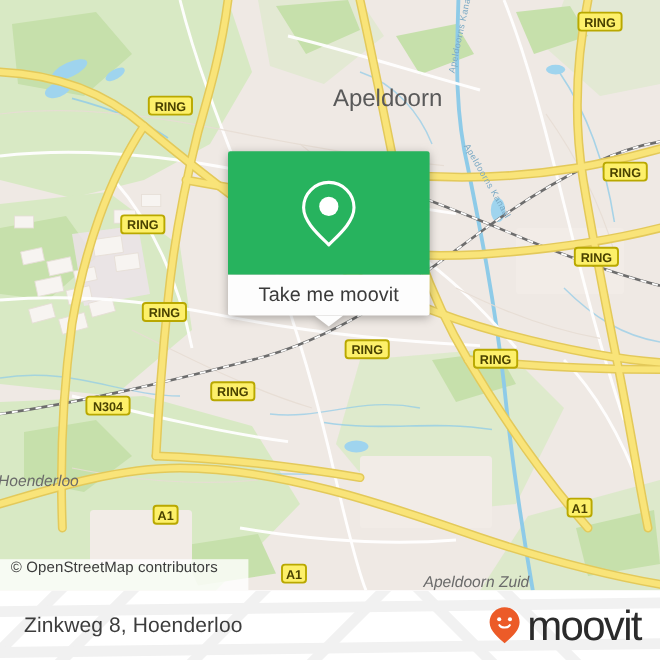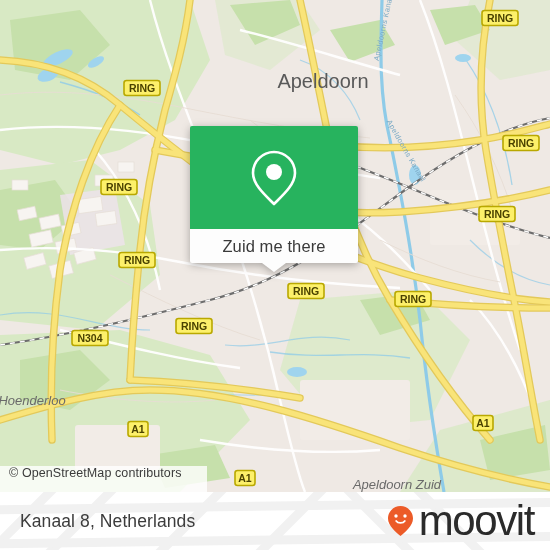--- a/index.html
+++ b/index.html
@@ -28,21 +28,21 @@
                 width:0;height:0;border-left:12px solid transparent;
                 border-right:12px solid transparent;border-top:9px solid #fdfdfd;}
 
   
   .footer{position:absolute;left:0;top:492px;width:550px;height:58px;background:#ffffff;overflow:hidden;}
   .footer-watermark{position:absolute;left:0;top:0;width:550px;height:58px;}
   .footer-addr{position:absolute;left:20px;top:0;height:58px;display:flex;align-items:center;}
   .footer-addr span{font-size:17.5px;color:#3c3c3c;letter-spacing:.1px;}
   .brand{position:absolute;right:16px;top:0;height:58px;display:flex;align-items:center;gap:5px;}
   .brand-pin{width:27px;height:32px;display:block;}
-  .brand-text{font-size:42px;color:#2b2b2b;letter-spacing:-1.4px;line-height:1;font-weight:400;}
+  .brand-text{font-size:35px;color:#2b2b2b;letter-spacing:-1.4px;line-height:1;font-weight:400;}
 </style>
 </head>
 <body>
 
 <div id="app">
 
   <div class="map">
     <svg class="map-svg" viewBox="0 0 550 492">
       <defs>
         <pattern id="hatch" width="8" height="8" patternTransform="rotate(35)" patternUnits="userSpaceOnUse">
@@ -247,42 +247,42 @@
     </div>
 
     <div class="callout">
       <div class="callout-top">
         <svg class="pin-icon" viewBox="0 0 52 58">
           <path d="M26 3 C14.4 3 5 12.4 5 24 C5 36 18 47 26 55 C34 47 47 36 47 24 C47 12.4 37.6 3 26 3 Z" fill="none" stroke="#ffffff" stroke-width="2.6" stroke-linejoin="round"></path>
           <circle cx="26" cy="23" r="8" fill="#ffffff"></circle>
         </svg>
       </div>
       <div class="callout-bottom">
-        <span>Zuid me there</span>
+        <span>Take me moovit</span>
       </div>
       <div class="callout-tail"></div>
     </div>
   </div>
 
   <div class="footer">
     <svg class="footer-watermark" viewBox="0 0 550 58">
       <g stroke="#f1f1f1" stroke-width="9" fill="none">
         <path d="M-20,70 L70,-20"></path>
         <path d="M40,70 L130,-20"></path>
         <path d="M150,70 L240,-20"></path>
         <path d="M250,70 L340,-20"></path>
         <path d="M330,-20 L420,70"></path>
         <path d="M400,-20 L490,70"></path>
         <path d="M-20,18 L580,10"></path>
         <path d="M-20,52 L580,44"></path>
       </g>
     </svg>
 
     <div class="footer-addr">
-      <span>Kanaal 8, Netherlands</span>
+      <span>Zinkweg 8, Hoenderloo</span>
     </div>
 
     <div class="brand">
       <svg class="brand-pin" viewBox="0 0 27 32">
         <path d="M13.5 1 C6.6 1 1 6.6 1 13.5 C1 21 9 27 13.5 31 C18 27 26 21 26 13.5 C26 6.6 20.4 1 13.5 1 Z" fill="#ec5b28"></path>
         <circle cx="9" cy="11" r="1.7" fill="#ffffff"></circle>
         <circle cx="18" cy="11" r="1.7" fill="#ffffff"></circle>
         <path d="M9.2 16 C10.8 18.6 16.2 18.6 17.8 16" fill="none" stroke="#ffffff" stroke-width="1.8" stroke-linecap="round"></path>
       </svg>
       <div class="brand-text">moovit</div>

